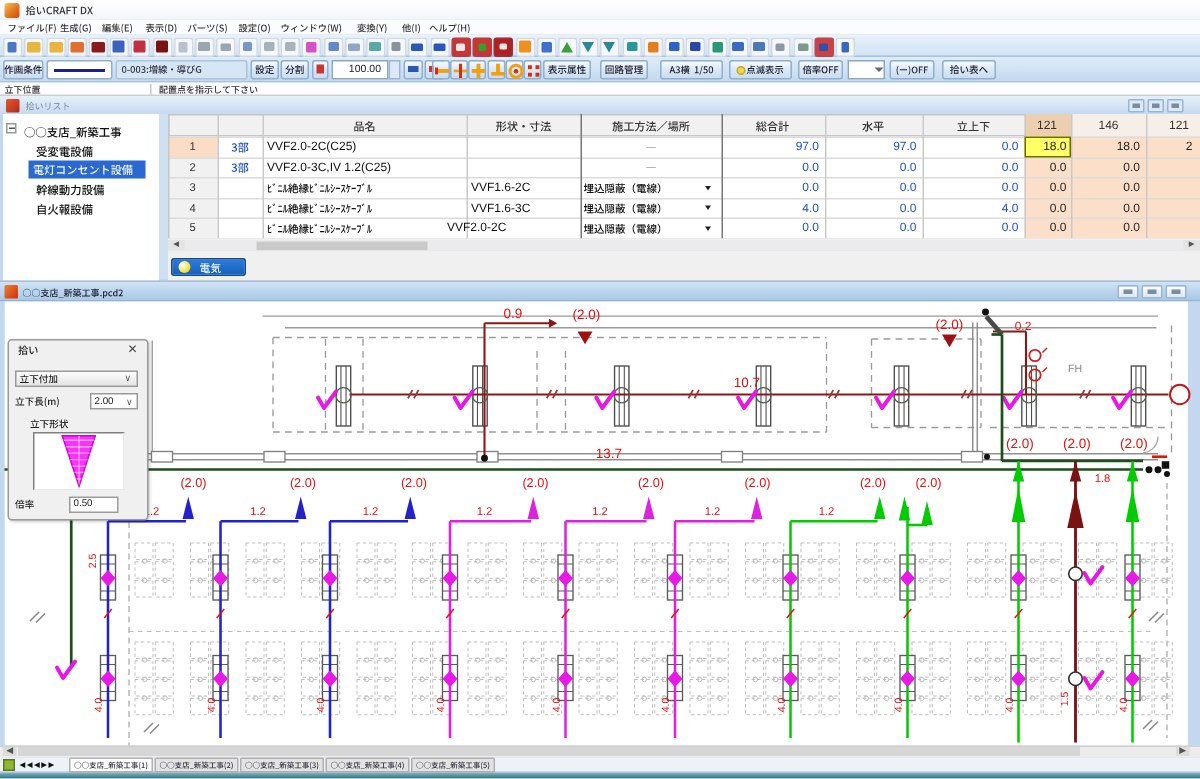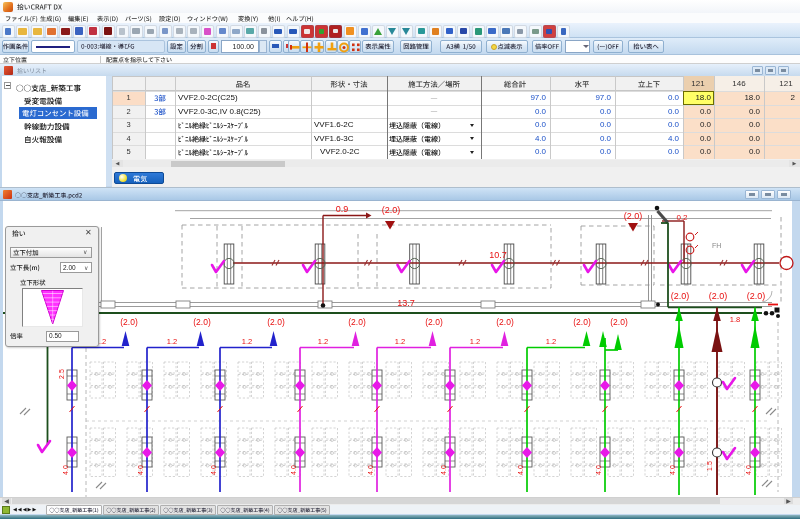--- a/index.html
+++ b/index.html
@@ -240,27 +240,27 @@
 <div class="abs" style="left:683px;top:79px;width:30px;text-align:center;font-size:8px;color:#333">121</div>
 <div class="abs" style="left:724px;top:79px;width:30px;text-align:center;font-size:8px;color:#333">146</div>
 <div class="abs" style="left:771px;top:79px;width:30px;text-align:center;font-size:8px;color:#333">121</div>
 <div class="abs" style="left:683px;top:91px;width:31px;height:13.5px;background:#ffff66;border:1.5px solid #6b6b00"></div>
 <div class="abs" style="left:112px;top:93.2px;width:33px;text-align:center;font-size:7.5px;color:#333">1</div>
 <div class="abs" style="left:112px;top:106.7px;width:33px;text-align:center;font-size:7.5px;color:#333">2</div>
 <div class="abs" style="left:112px;top:120.2px;width:33px;text-align:center;font-size:7.5px;color:#333">3</div>
 <div class="abs" style="left:112px;top:133.7px;width:33px;text-align:center;font-size:7.5px;color:#333">4</div>
 <div class="abs" style="left:112px;top:147.2px;width:33px;text-align:center;font-size:7.5px;color:#333">5</div>
 <div class="abs" style="left:178px;top:93.4px;font-size:8px;color:#111">VVF2.0-2C(C25)</div>
-<div class="abs" style="left:178px;top:106.9px;font-size:8px;color:#111">VVF2.0-3C,IV 0.8(C25)</div>
+<div class="abs" style="left:178px;top:106.9px;font-size:8px;color:#111">VVF2.0-3C,IV 1.2(C25)</div>
 <div class="abs" style="left:470px;top:123.5px;width:0;height:0;border:2.5px solid transparent;border-top:3.5px solid #222"></div>
 <div class="abs" style="left:470px;top:137.0px;width:0;height:0;border:2.5px solid transparent;border-top:3.5px solid #222"></div>
 <div class="abs" style="left:470px;top:150.5px;width:0;height:0;border:2.5px solid transparent;border-top:3.5px solid #222"></div>
 <div class="abs" style="left:314px;top:120.4px;font-size:8px;color:#111">VVF1.6-2C</div>
 <div class="abs" style="left:314px;top:133.9px;font-size:8px;color:#111">VVF1.6-3C</div>
-<div class="abs" style="left:320px;top:147.4px;font-size:8px;color:#111">VVF2.0-2C</div>
+<div class="abs" style="left:298px;top:147.4px;font-size:8px;color:#111">VVF2.0-2C</div>
 <div class="abs" style="left:506px;top:93.2px;width:40px;text-align:right;font-size:8px;color:#1a50c8">97.0</div>
 <div class="abs" style="left:571px;top:93.2px;width:40px;text-align:right;font-size:8px;color:#1a50c8">97.0</div>
 <div class="abs" style="left:639px;top:93.2px;width:40px;text-align:right;font-size:8px;color:#1a50c8">0.0</div>
 <div class="abs" style="left:671px;top:93.2px;width:40px;text-align:right;font-size:8px;color:#222">18.0</div>
 <div class="abs" style="left:720px;top:93.2px;width:40px;text-align:right;font-size:8px;color:#222">18.0</div>
 <div class="abs" style="left:755px;top:93.2px;width:40px;text-align:right;font-size:8px;color:#222">2</div>
 <div class="abs" style="left:506px;top:106.7px;width:40px;text-align:right;font-size:8px;color:#1a50c8">0.0</div>
 <div class="abs" style="left:571px;top:106.7px;width:40px;text-align:right;font-size:8px;color:#1a50c8">0.0</div>
 <div class="abs" style="left:639px;top:106.7px;width:40px;text-align:right;font-size:8px;color:#1a50c8">0.0</div>
 <div class="abs" style="left:671px;top:106.7px;width:40px;text-align:right;font-size:8px;color:#222">0.0</div>

